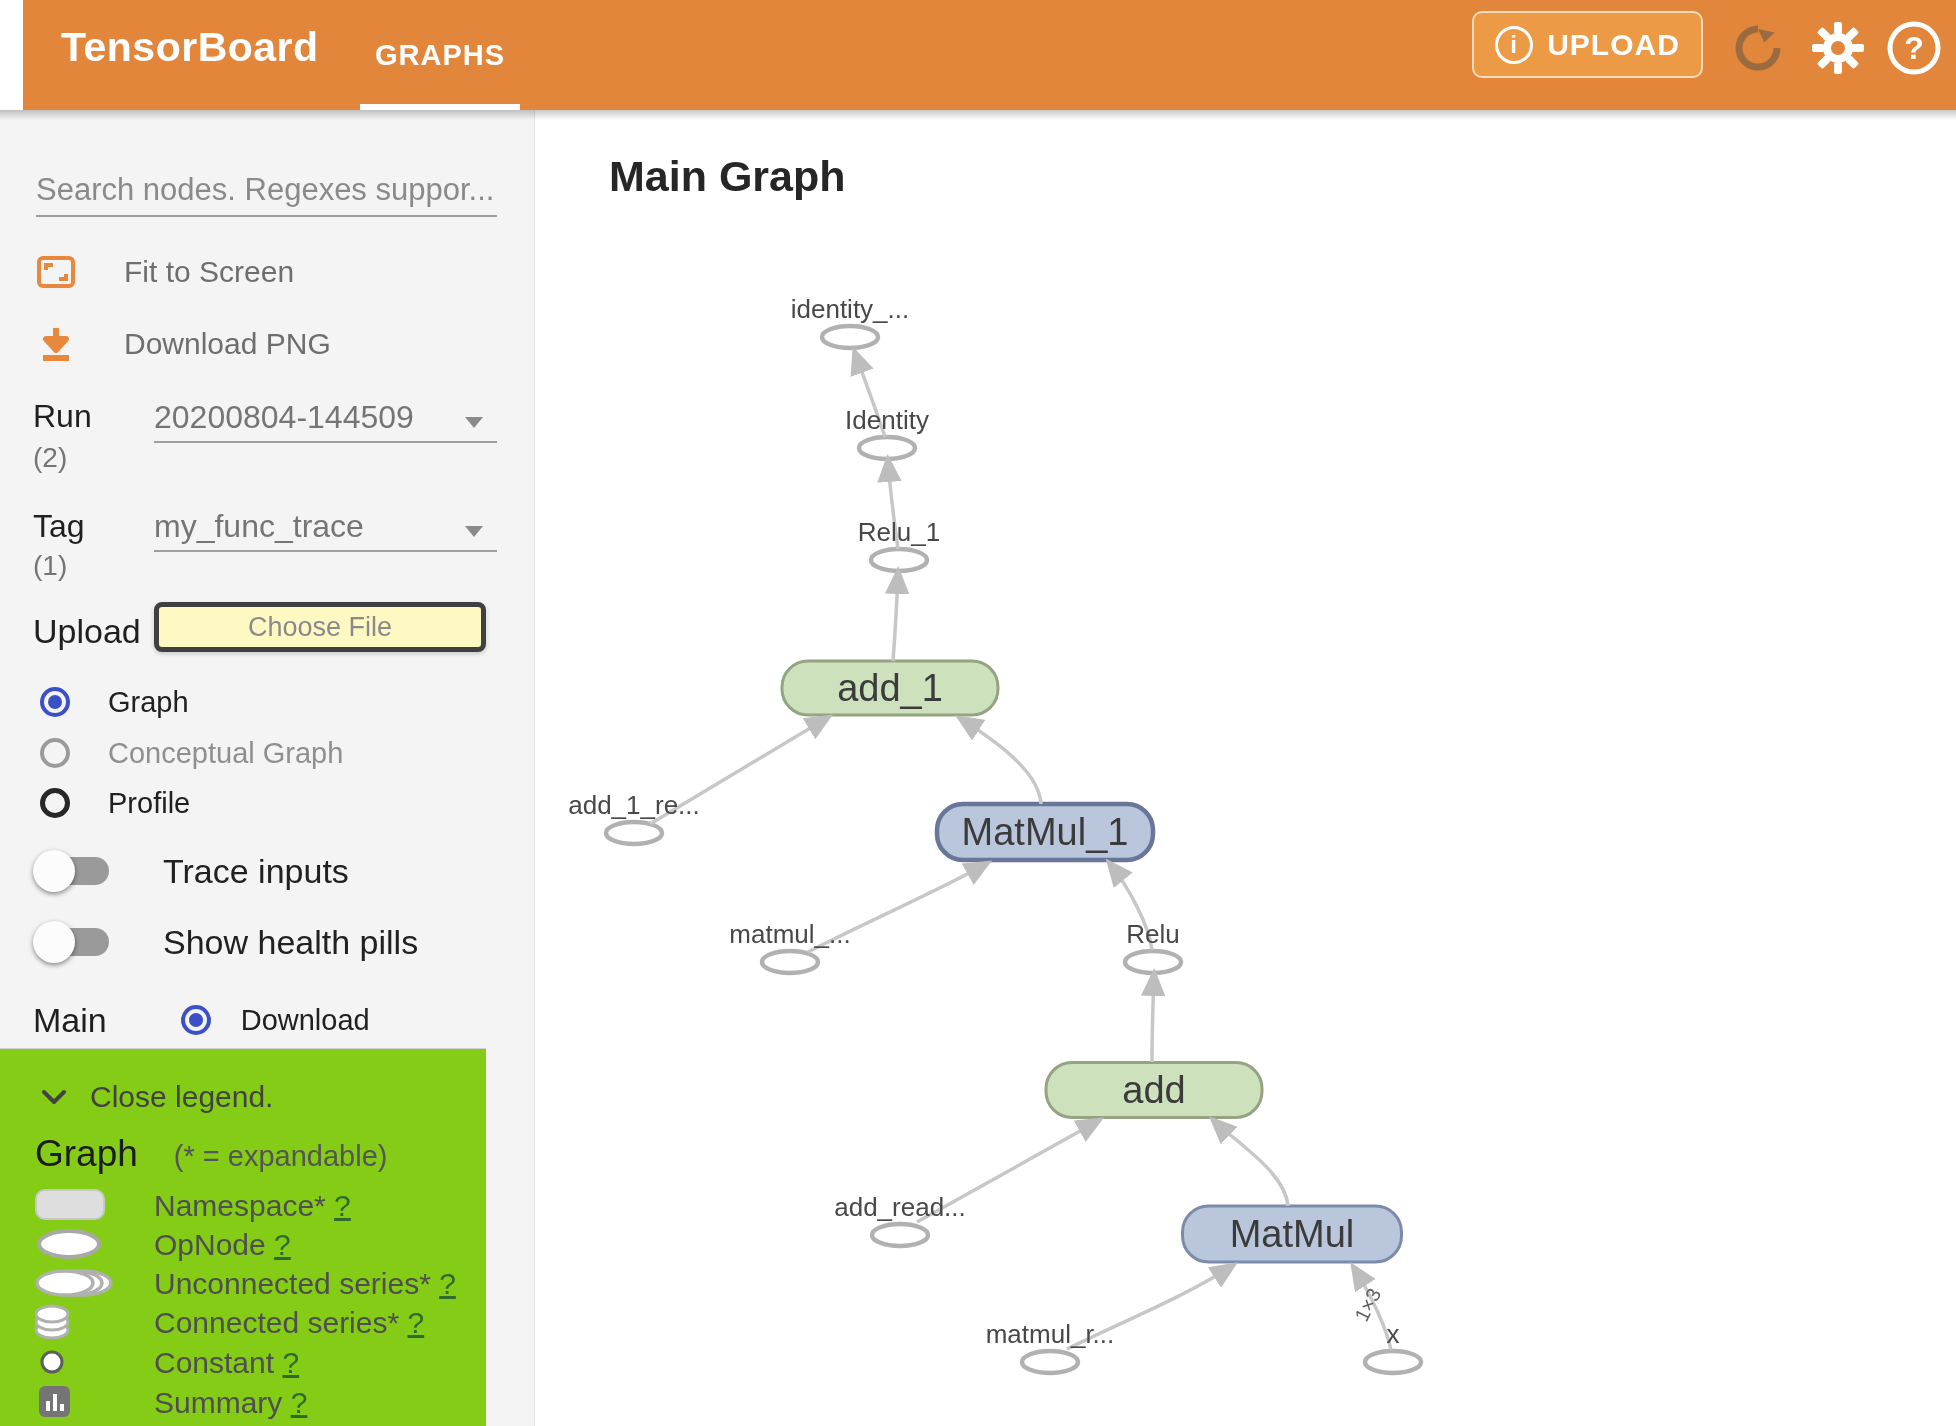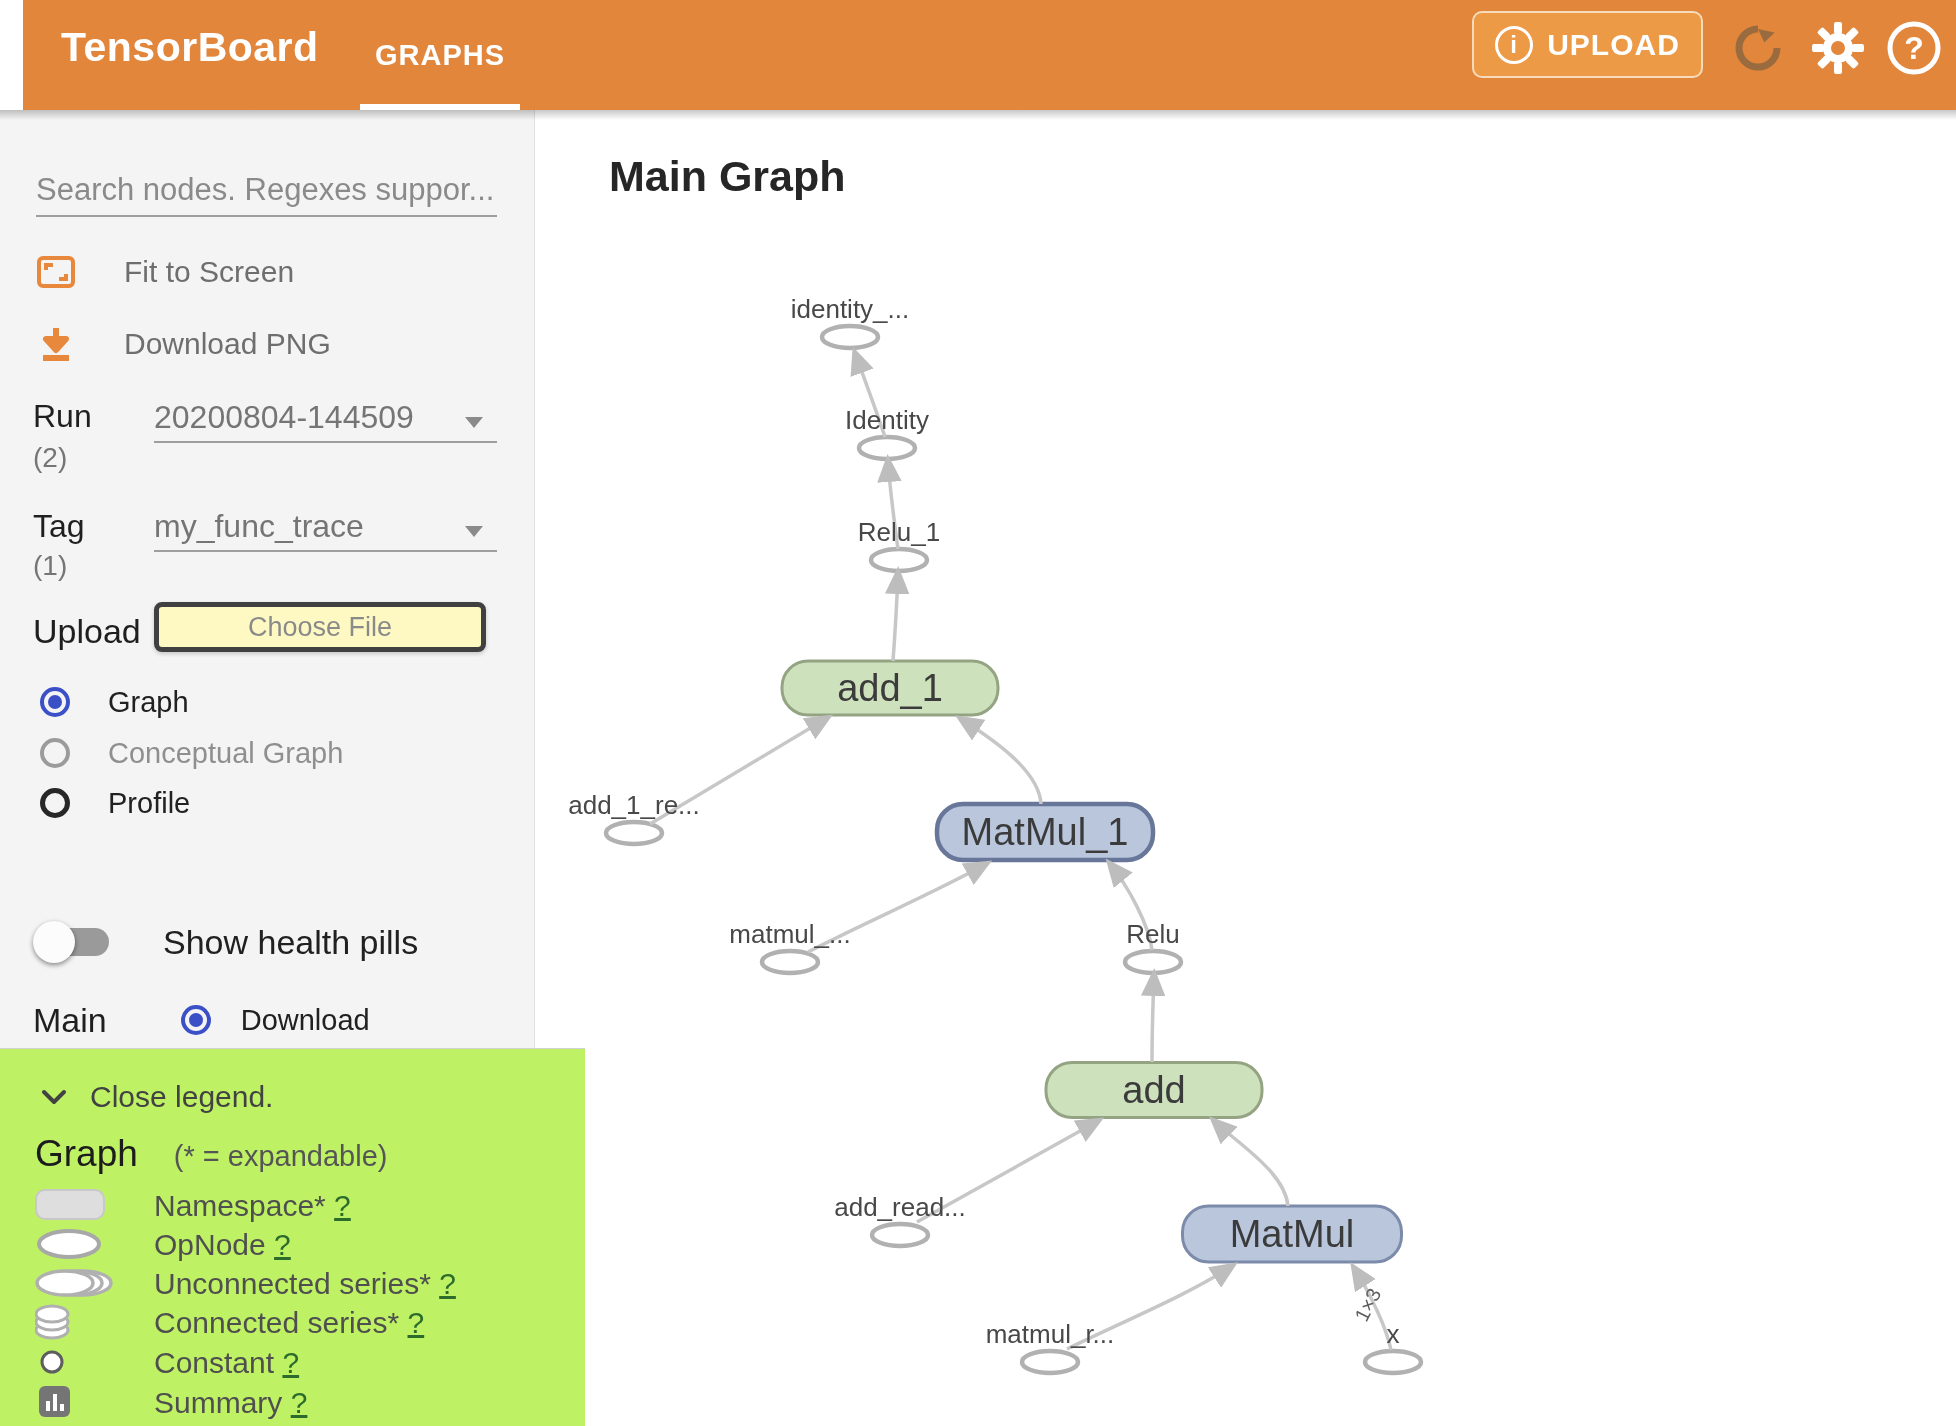--- a/index.html
+++ b/index.html
@@ -72,22 +72,22 @@
   .toggle .track { position:absolute; left:0; top:0; width:74px; height:28px;
     border-radius:14px; background:#9a9a9a; }
   .toggle .knob { position:absolute; left:-2px; top:-7px; width:42px; height:42px;
     border-radius:50%; background:#fcfcfc; box-shadow:0 2px 5px rgba(0,0,0,0.45); }
   .toggle-label { margin-left:54px; font-size:34px; color:#212121; }
 
   .color-row { position:absolute; left:33px; top:888px; display:flex; align-items:center; height:44px; }
   .color-title { font-size:34px; color:#1f1f1f; }
 
   
-  .legend { position:absolute; left:0; top:938px; width:585px; height:378px;
-    background:#bef264; border-top:1px solid #d2d2d2; }
+  .legend { position:absolute; left:0; top:938px; width:486px; height:378px;
+    background:#84cc16; border-top:1px solid #d2d2d2; }
   .close-row { position:absolute; left:40px; top:28px; display:flex; align-items:center; gap:22px;
     font-size:30px; color:#424242; height:40px; }
   .legend-title-row { position:absolute; left:35px; top:84px; display:flex; align-items:baseline; gap:36px; }
   .legend-title { font-size:37px; color:#1c1c1c; }
   .legend-note { font-size:29px; color:#555; }
   .lg-row { position:absolute; left:0; width:535px; height:39px; }
   .lg-icon { position:absolute; left:35px; top:0; width:80px; height:39px;
     display:flex; align-items:center; }
   .lg-label { position:absolute; left:154px; top:4px; font-size:30px; color:#4f4f4f; }
   .lg-help { color:#2d6b2d; text-decoration:underline; }
@@ -199,20 +199,27 @@
   </div>
   <div class="radio-row" style="top:623px;">
     <span class="radio gray"></span>
     <span class="radio-label dim">Conceptual Graph</span>
   </div>
   <div class="radio-row" style="top:673px;">
     <span class="radio black"></span>
     <span class="radio-label">Profile</span>
   </div>
 
+  <div class="toggle-row" style="top:737px;">
+    <span class="toggle">
+      <span class="track"></span>
+        <span class="knob"></span>
+    </span>
+    <span class="toggle-label">Trace inputs</span>
+  </div>
   <div class="toggle-row" style="top:808px;">
     <span class="toggle">
       <span class="track"></span>
         <span class="knob"></span>
     </span>
     <span class="toggle-label">Show health pills</span>
   </div>
 
   <div class="color-row">
     <span class="color-title">Main</span>

